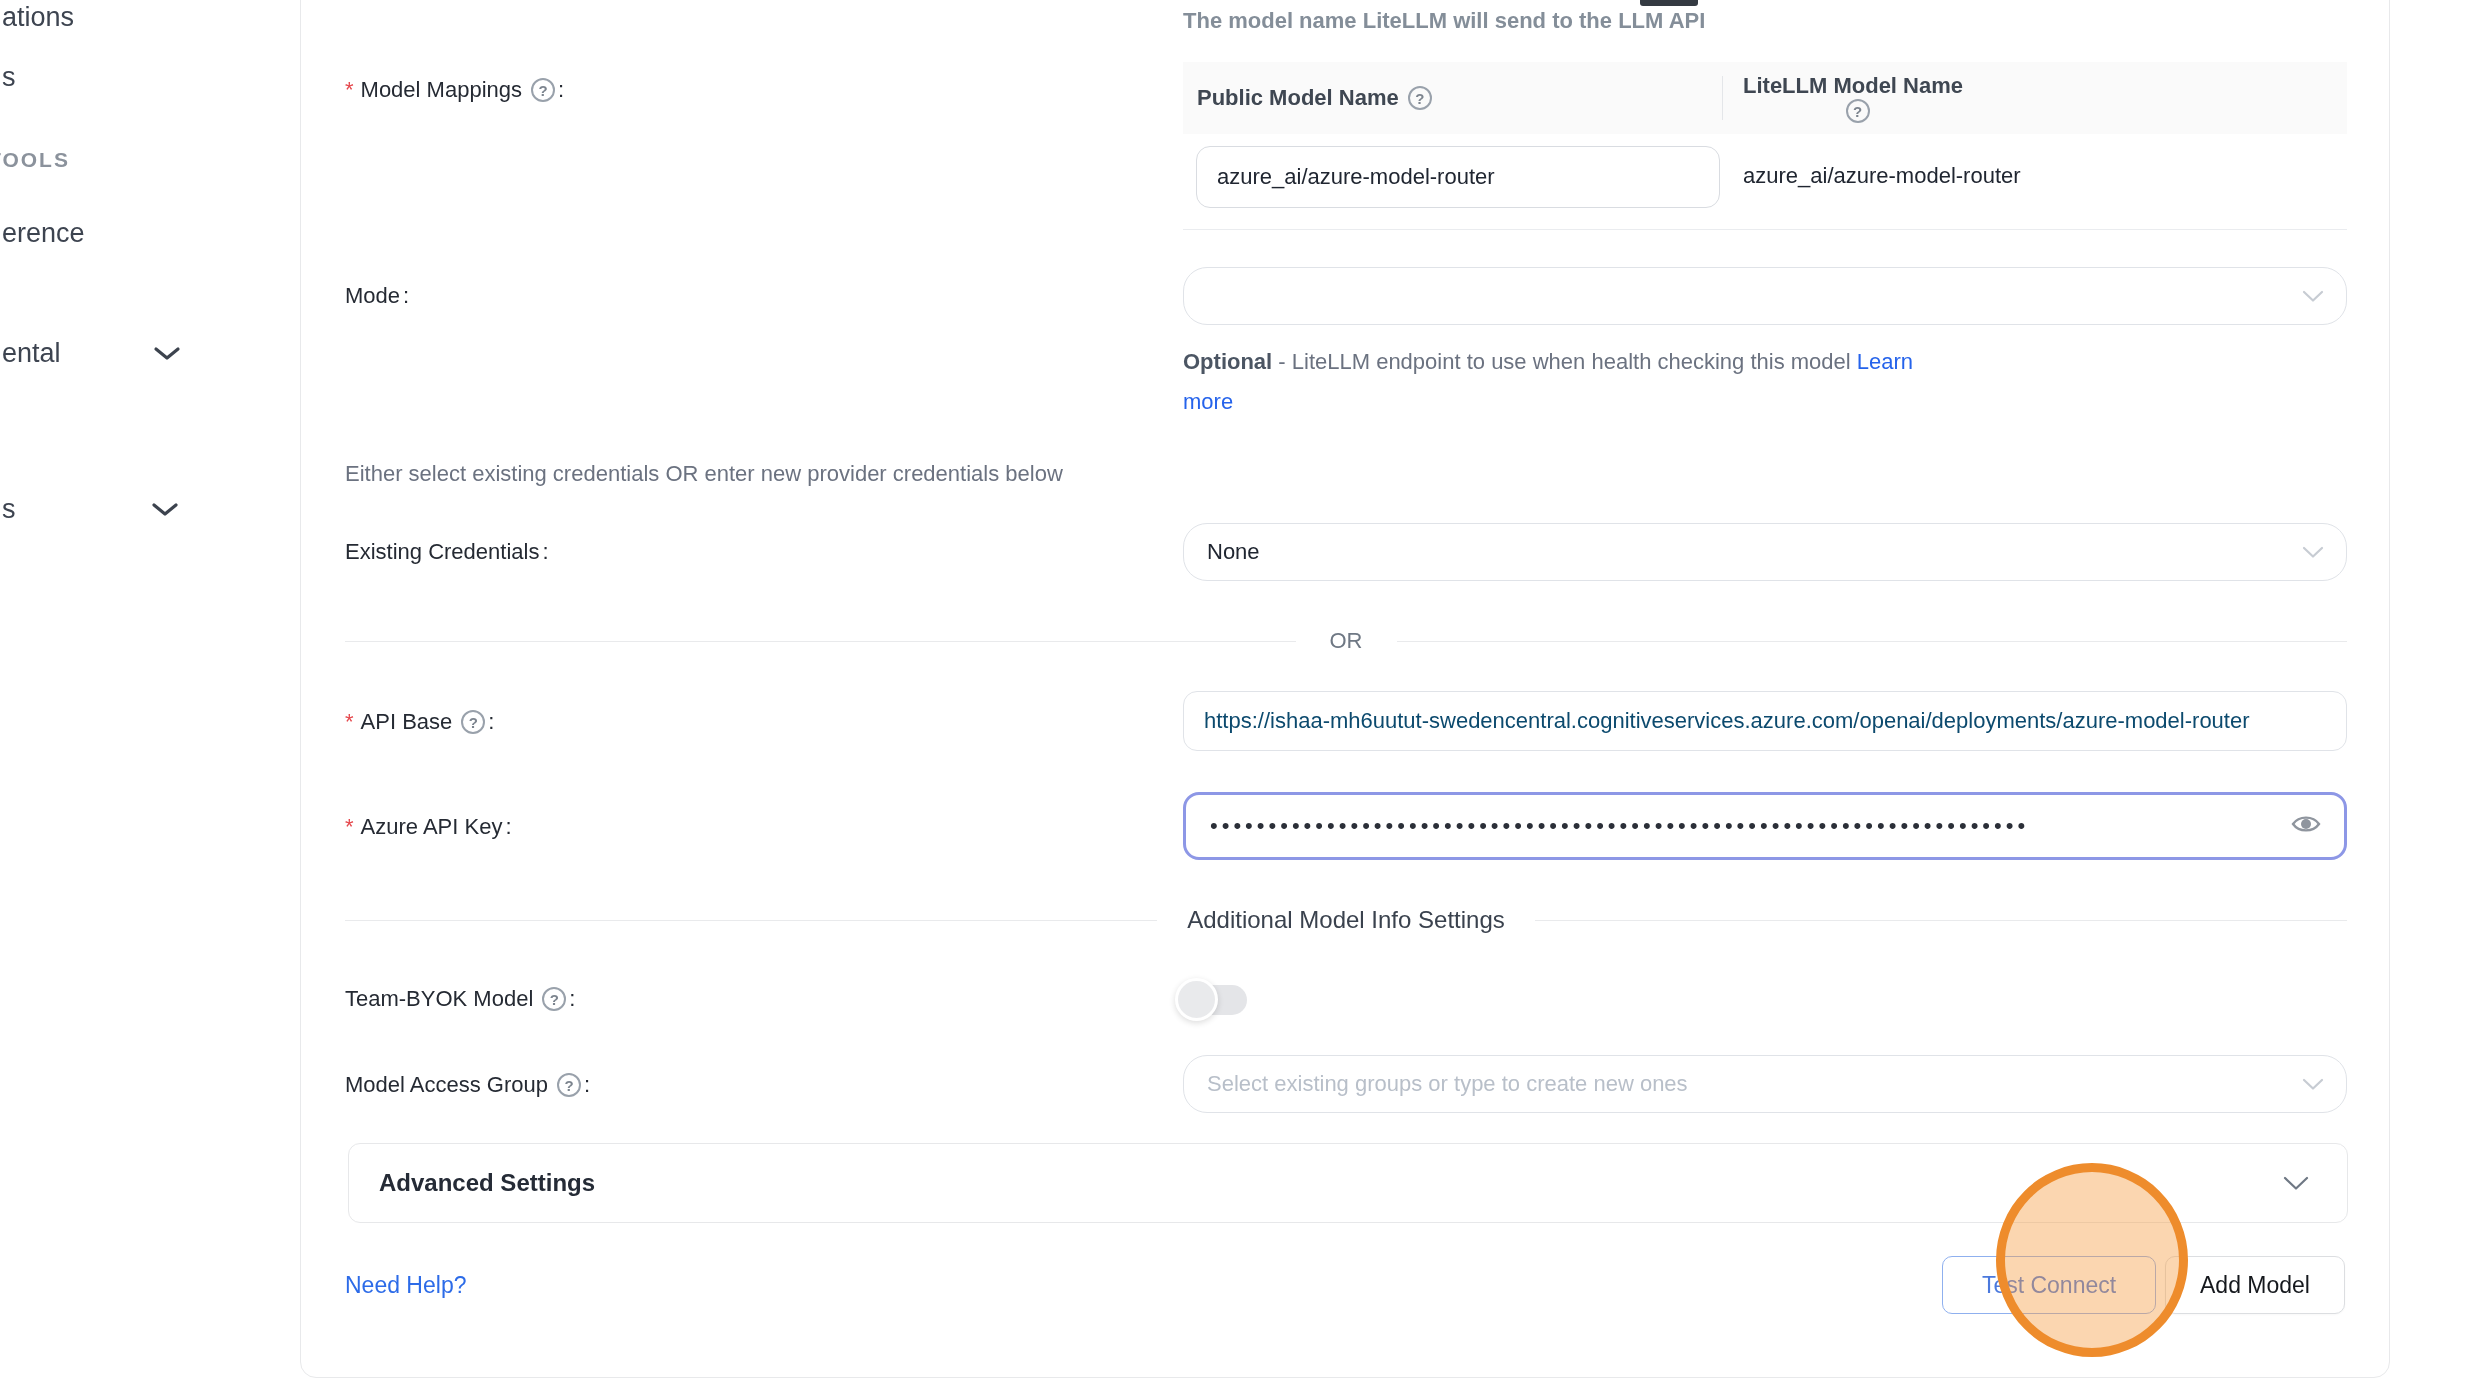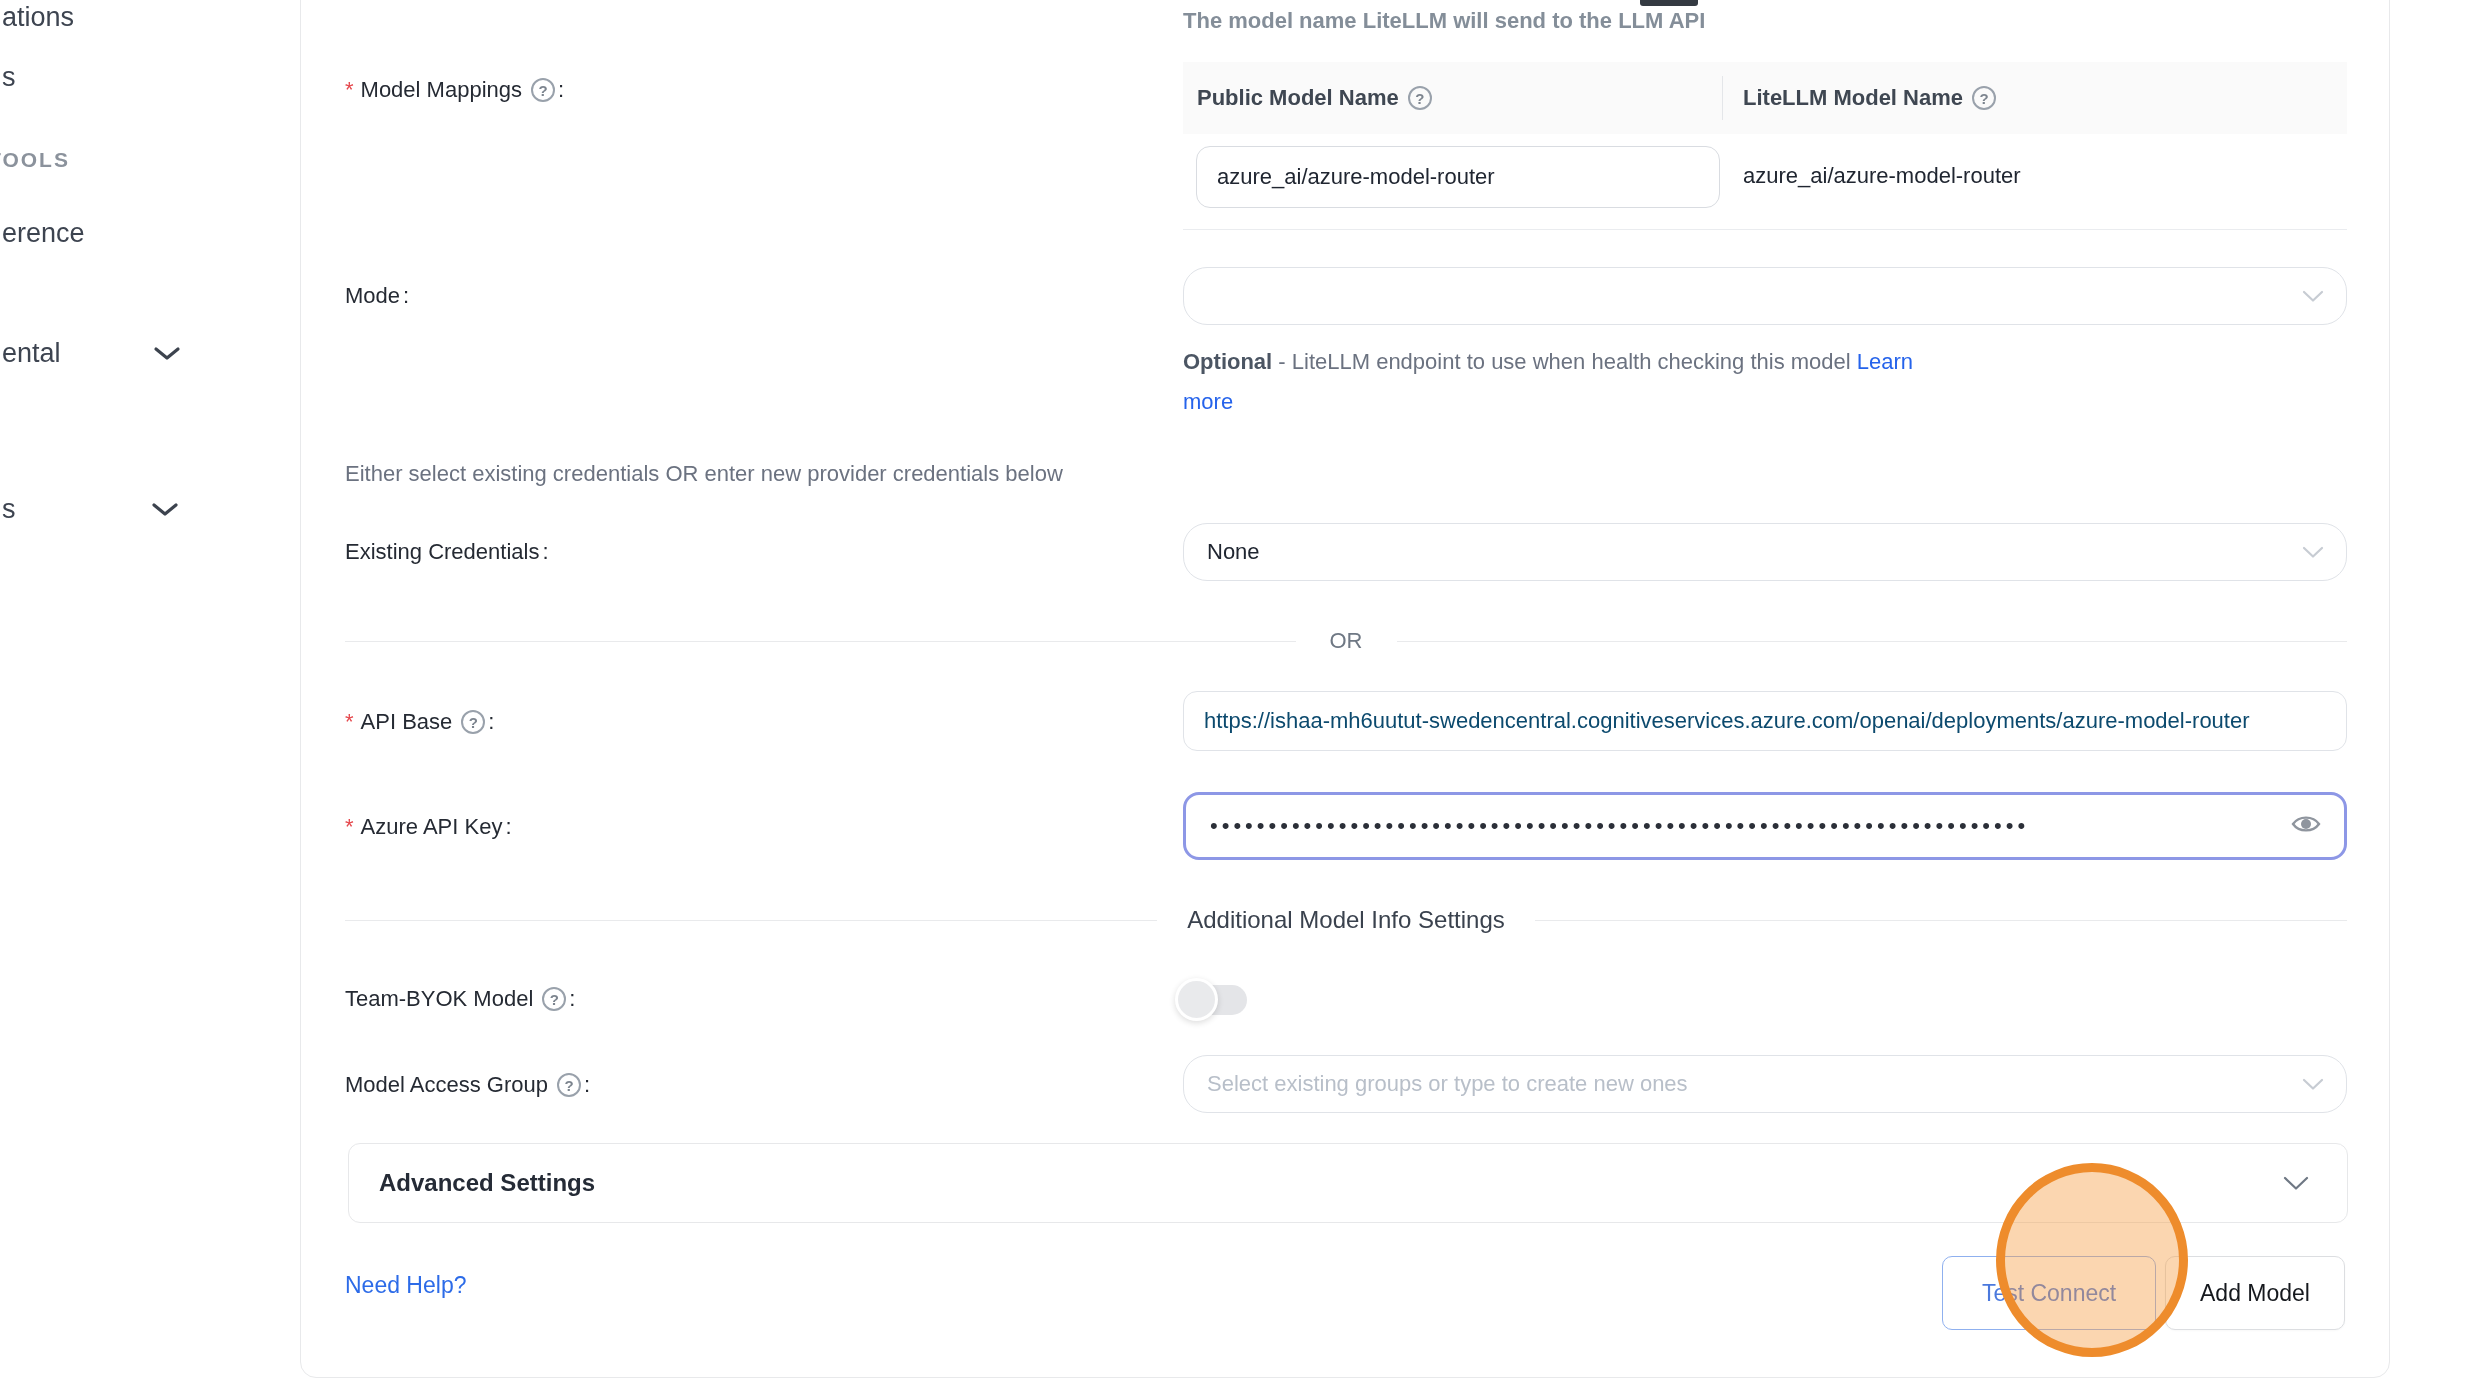--- a/index.html
+++ b/index.html
@@ -62,21 +62,21 @@
   .knob { position:absolute; left:-4px; top:-7px; width:43px; height:43px; border-radius:50%;
     background:#e9eaec; border:3px solid #fff; box-shadow:0 2px 6px rgba(0,0,0,.14); }
 
   
   .adv { position:absolute; left:348px; top:1143px; width:2000px; height:80px;
     background:#fff; border:1px solid #e7e8ea; border-radius:12px;
     display:flex; align-items:center; padding:0 38px 0 30px; }
   .adv-title { font-size:24px; font-weight:700; color:#252b36; flex:1; }
 
   
-  .btn { position:absolute; top:1256px; height:74px; border-radius:10px; background:#fff;
+  .btn { position:absolute; top:1256px; height:58px; border-radius:10px; background:#fff;
     display:flex; align-items:center; justify-content:center; font-size:23px; cursor:pointer; }
   .btn-test { left:1942px; width:214px; border:1.5px solid #8fb0ef; color:#4b79dd; }
   .btn-add { left:2165px; width:180px; border:1px solid #dcdee1; color:#15181d; box-shadow:0 1px 2px rgba(0,0,0,.03); }
 
   .need-help { font-size:23px; color:#2c6be8; cursor:pointer; }
 
   .click-circle { position:absolute; left:1996px; top:1163px; width:192px; height:194px;
     border:9px solid #ee8c2c; background:rgba(246,158,66,0.42); border-radius:50%; z-index:10; }
 
   .top-fragment { position:absolute; left:1640px; top:0; width:58px; height:6px;
@@ -112,21 +112,21 @@
     <span class="qicon">?</span>
     <span class="colon">:</span>
   </div>
 
   <div class="thead">
     <div class="cell" style="width:539px; padding-left:14px;">
       <span>Public Model Name</span>
       <span class="qicon">?</span>
     </div>
     <div class="th-div"></div>
-    <div class="cell" style="padding-left:20px;">
+    <div class="cell" style="padding-left:20px;flex-direction:column;">
       <span>LiteLLM Model Name</span>
       <span class="qicon">?</span>
     </div>
   </div>
   <div class="trow"></div>
   <input class="txt-input" style="left: 1196px; top: 146px; width: 524px; height: 62px;" readonly="" value="azure_ai/azure-model-router">
   <div class="abs" style="left:1743px; top:163px; font-size:22px; color:#202631;">azure_ai/azure-model-router</div>
 
   <div class="abs label-row" style="left:345px; top:283px;">
     <span>Mode</span>

